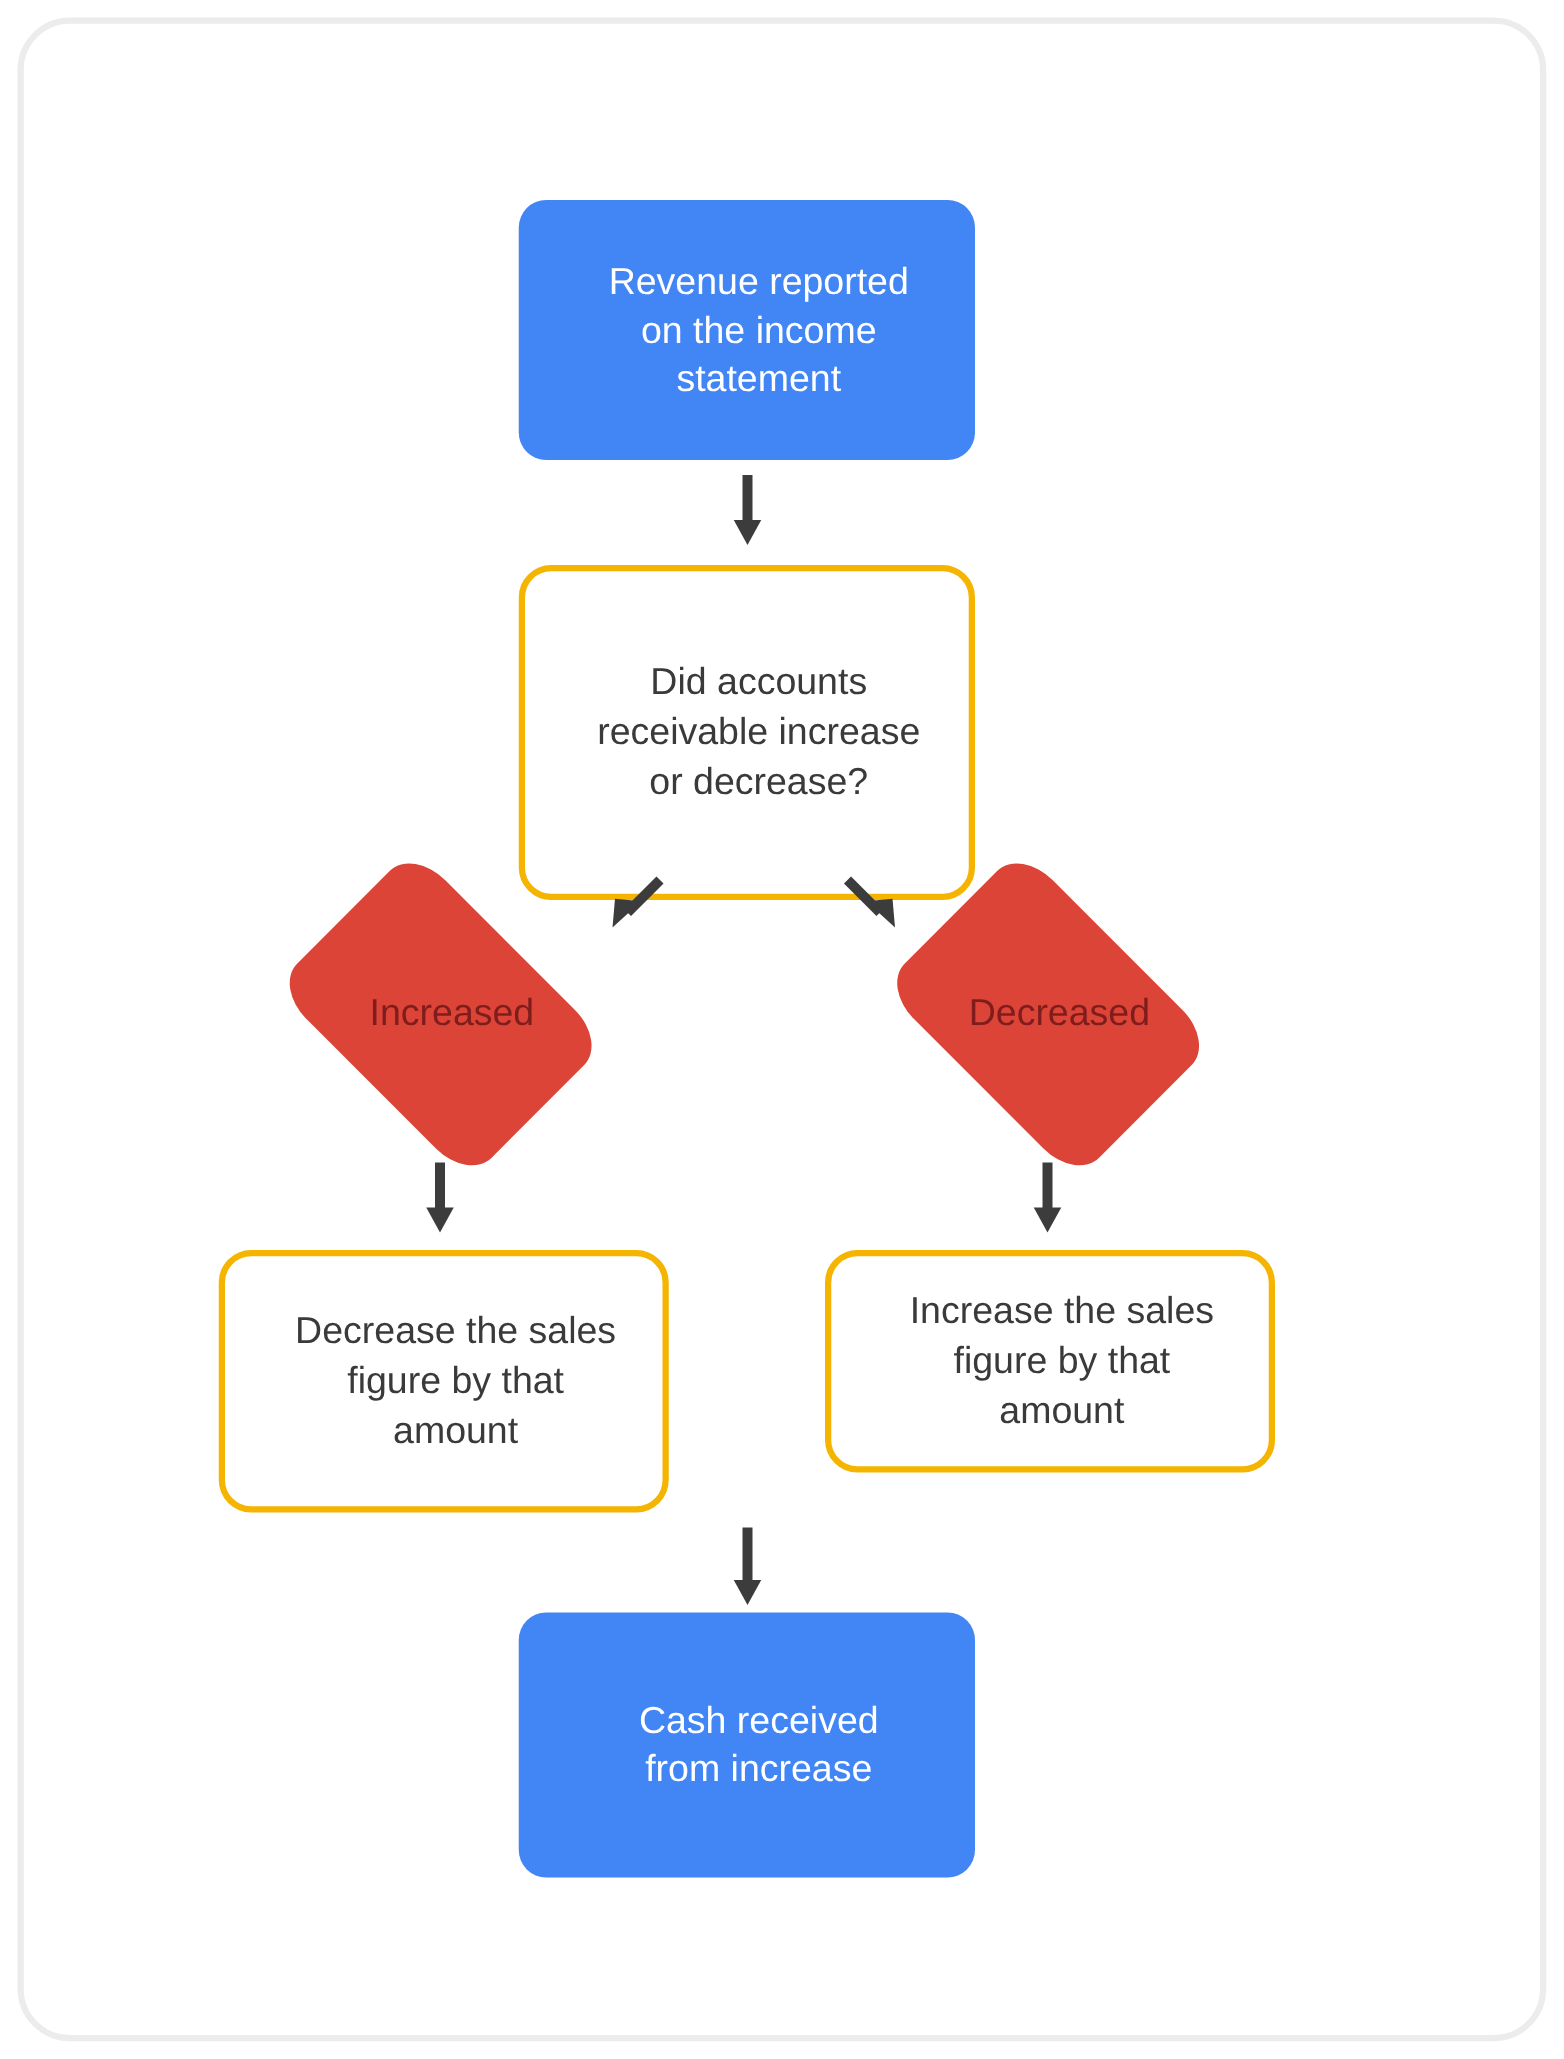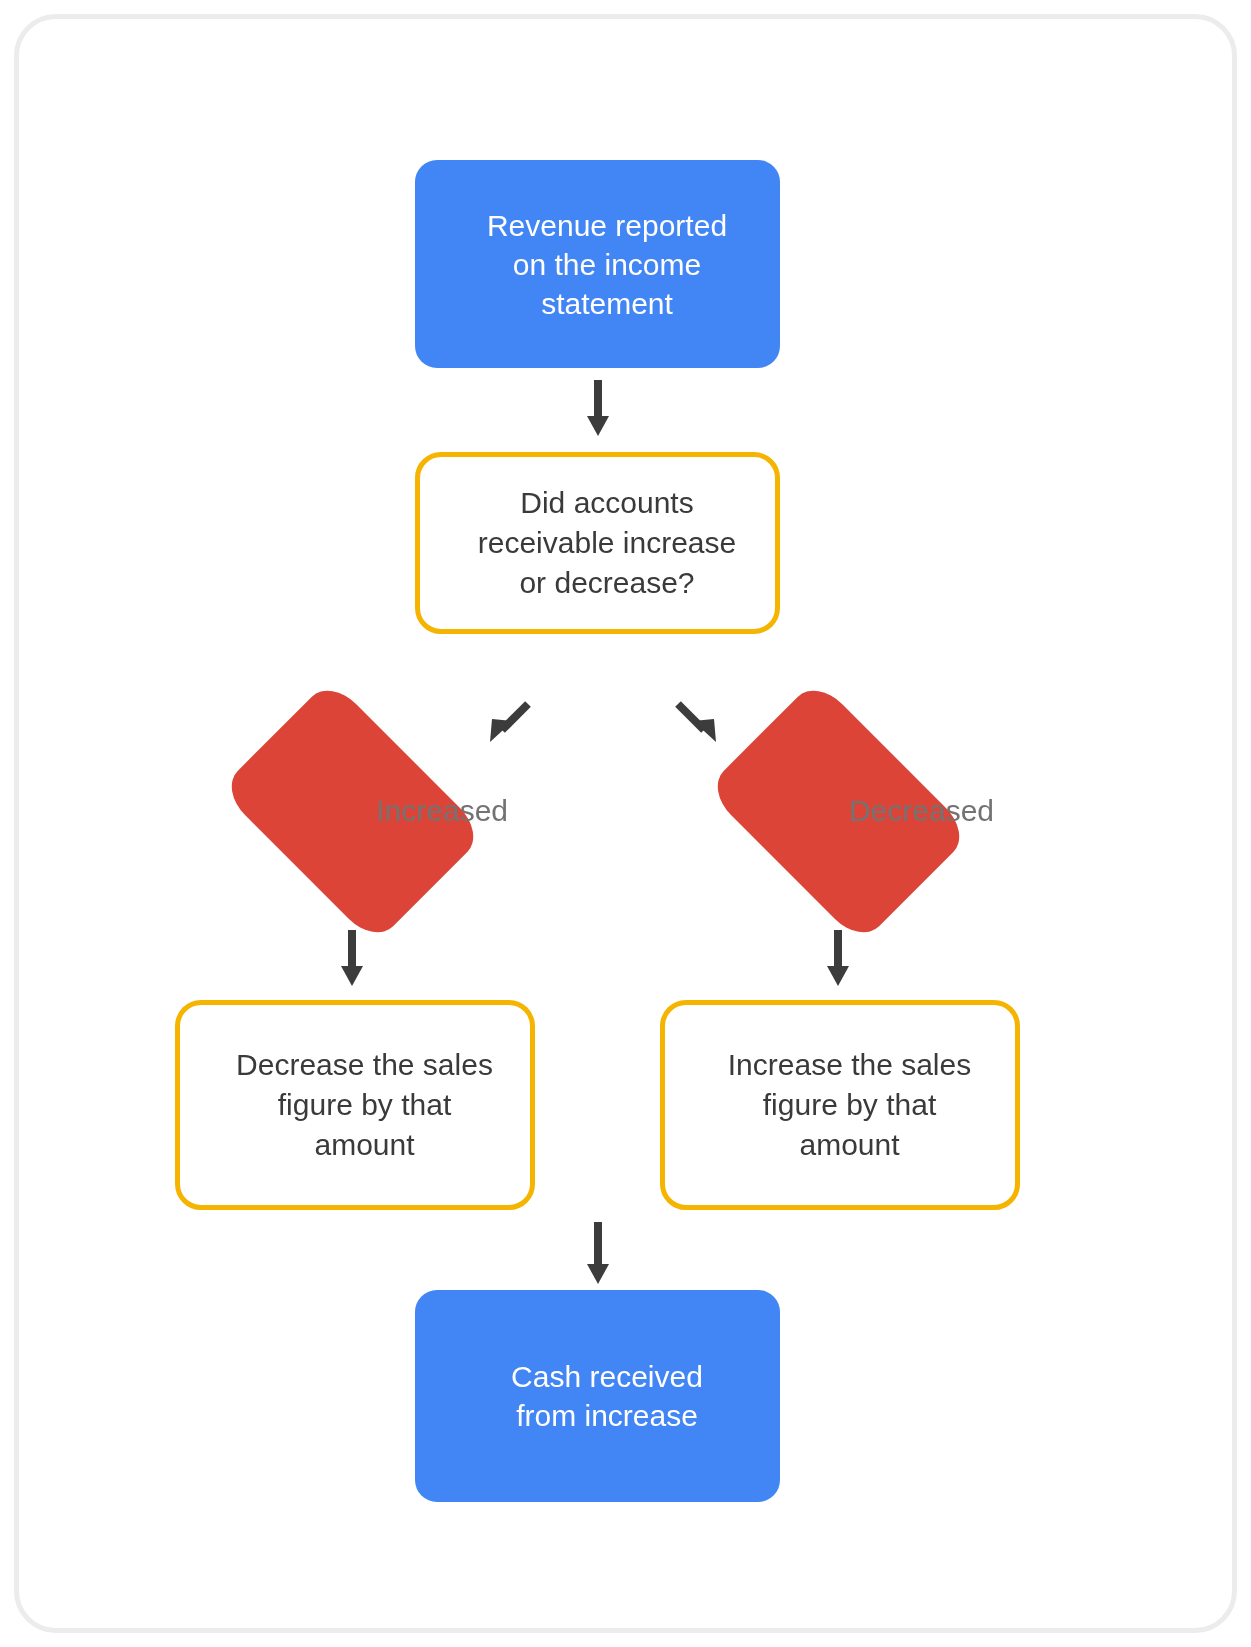--- a/index.html
+++ b/index.html
@@ -102,24 +102,23 @@
     height: 158px;
     margin-left: -79px;
     margin-top: -79px;
     background: #DB4437;
     border-radius: 26px;
     transform: rotate(45deg);
   }
   .node-diamond .node-text {
     position: relative;
     z-index: 2;
-    color: #737373;
+    color: #7f1d1d;
     font-size: 30px;
     line-height: 38px;
-    text-align: right;
   }
 
   
   .arrow-svg {
     position: absolute;
     overflow: visible;
   }
 </style>
 </head>
 <body>
@@ -133,21 +132,21 @@
     <span class="node-text">Revenue reported
 on the income
 statement</span>
   </div>
 
   <svg class="arrow-svg" style="left:582px; top:380px;" width="34" height="62">
     <path d="M16 0 L16 42" stroke="#3c3c3c" stroke-width="8" fill="none"></path>
     <path d="M16 56 L5 36 L27 36 Z" fill="#3c3c3c"></path>
   </svg>
 
-  <div class="node node-yellow" style="left:415px; top:452px; width:365px; height:182px;">
+  <div class="node node-yellow" style="left:415px; top:452px; width:365px; height:268px;">
     <span class="node-text">Did accounts
 receivable increase
 or decrease?</span>
   </div>
 
   <svg class="arrow-svg" style="left:478px; top:698px;" width="60" height="56">
     <path d="M50 6 L24 32" stroke="#3c3c3c" stroke-width="8" fill="none" stroke-linecap="butt"></path>
     <path d="M12 44 L14 21 L35 23 Z" fill="#3c3c3c"></path>
   </svg>
 
@@ -175,21 +174,21 @@
     <path d="M16 0 L16 42" stroke="#3c3c3c" stroke-width="8" fill="none"></path>
     <path d="M16 56 L5 36 L27 36 Z" fill="#3c3c3c"></path>
   </svg>
 
   <div class="node node-yellow" style="left:175px; top:1000px; width:360px; height:210px;">
     <span class="node-text">Decrease the sales
 figure by that
 amount</span>
   </div>
 
-  <div class="node node-yellow" style="left:660px; top:1000px; width:360px; height:210px;">
+  <div class="node node-yellow" style="left:660px; top:1000px; width:360px; height:178px;">
     <span class="node-text">Increase the sales
 figure by that
 amount</span>
   </div>
 
   <svg class="arrow-svg" style="left:582px; top:1222px;" width="34" height="68">
     <path d="M16 0 L16 48" stroke="#3c3c3c" stroke-width="8" fill="none"></path>
     <path d="M16 62 L5 42 L27 42 Z" fill="#3c3c3c"></path>
   </svg>
 

